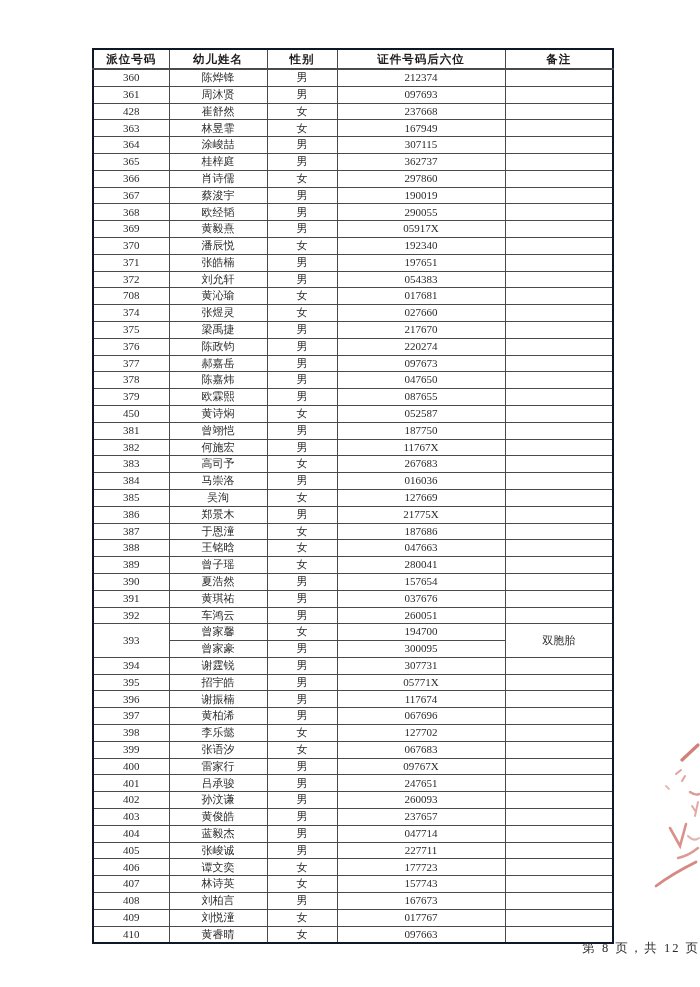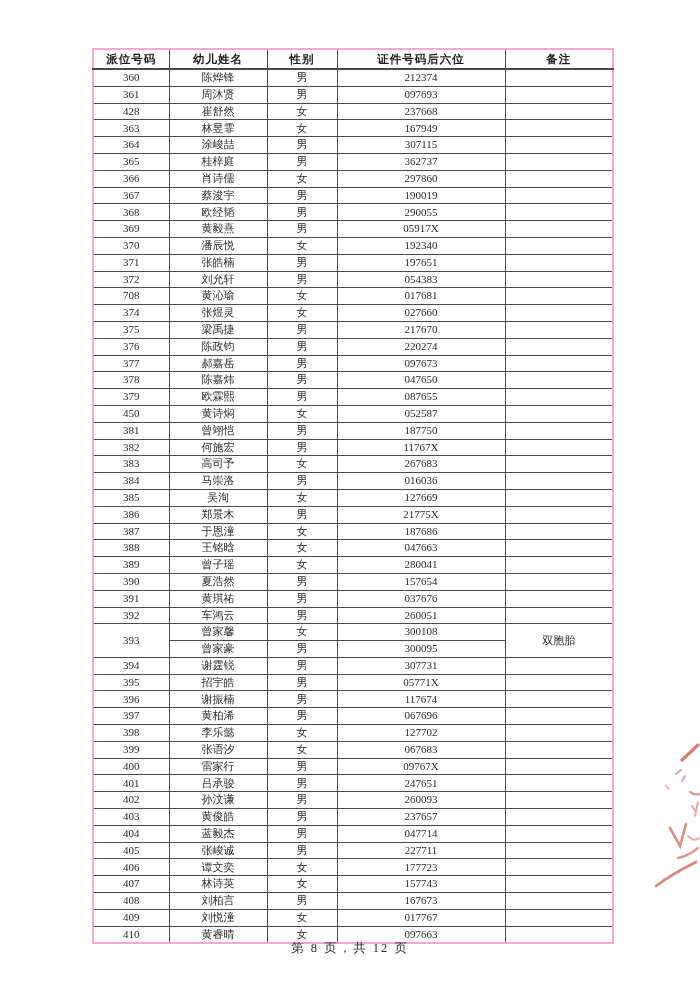--- a/index.html
+++ b/index.html
@@ -44,28 +44,28 @@
   }
   table.roster thead th {
     font-weight: bold;
     font-size: 11.5px;
     height: 18px;
     letter-spacing: 1px;
     color: #1a1a1a;
     border-bottom-width: 2px;
   }
   table.roster {
-    border: 2px solid #f9a8d4;
+    border: 2px solid #0f172a;
   }
   .footer-text {
     position: absolute;
     left: 0;
     top: 940px;
     width: 100%;
-    text-align: center;
+    text-align: right;
     font-size: 12.5px;
     letter-spacing: 2px;
     color: #2a2a2a;
   }
   .seal-fragment {
     position: absolute;
     right: 0;
     top: 740px;
     width: 48px;
     height: 150px;
@@ -323,21 +323,21 @@
           <td>392</td>
           <td>车鸿云</td>
           <td>男</td>
           <td>260051</td>
           <td></td>
         </tr>
         <tr>
           <td rowspan="2">393</td>
           <td>曾家馨</td>
           <td>女</td>
-          <td>300108</td>
+          <td>194700</td>
           <td rowspan="2">双胞胎</td>
         </tr>
         <tr>
           <td>曾家豪</td>
           <td>男</td>
           <td>300095</td>
         </tr>
         <tr>
           <td>394</td>
           <td>谢霆锐</td>

